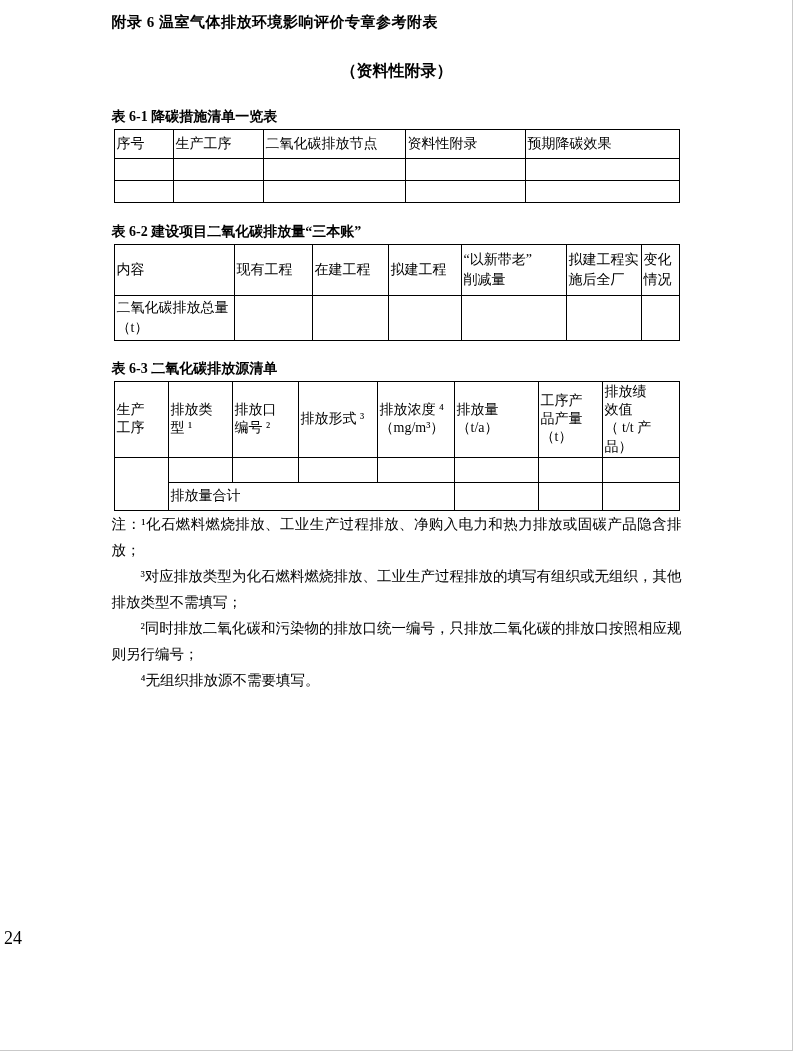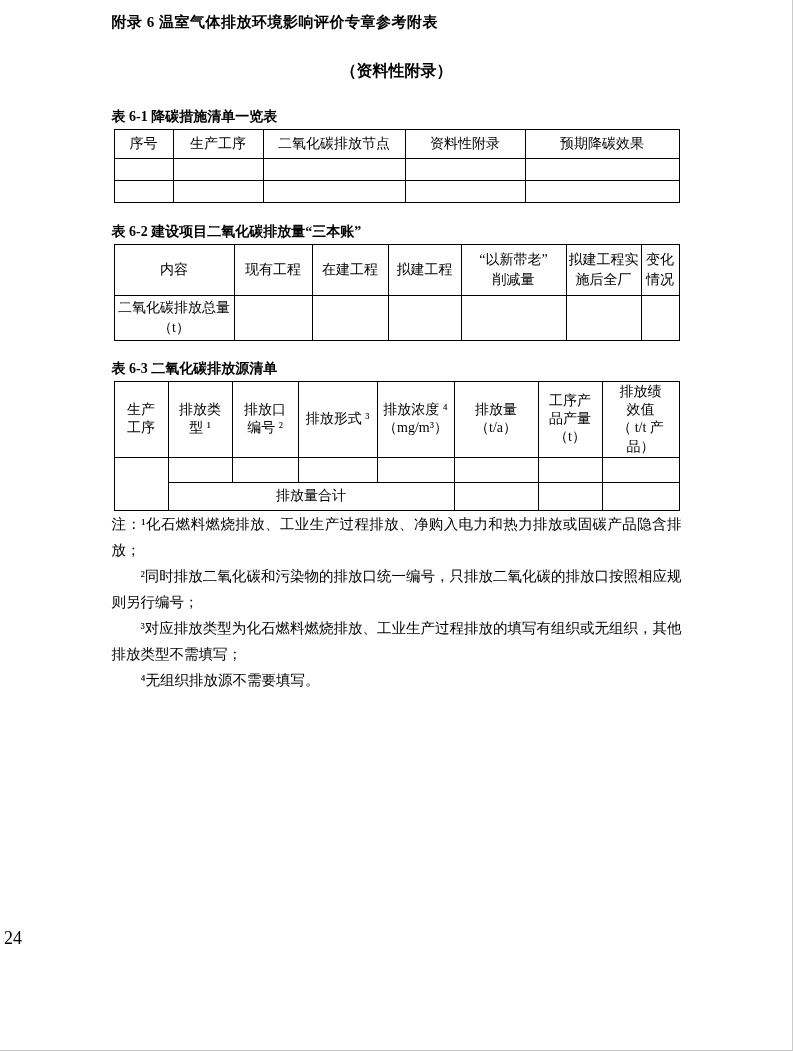--- a/index.html
+++ b/index.html
@@ -28,21 +28,21 @@
   .cap2 { margin-top:20px; }
   .cap3 { margin-top:19px; }
 
   table {
     border-collapse:collapse; table-layout:fixed;
     width:565px; margin:3px auto 0 auto;
   }
   td {
     border:1px solid #000;
     font-size:14px; line-height:1.45;
-    text-align:center; vertical-align:middle;
+    text-align:left; vertical-align:middle;
     padding:1px 2px;
     white-space:pre-line;
     overflow:hidden;
   }
   .t1 .hdr-row td { height:26px; }
   .t1 .empty-row td { height:19px; }
 
   .t2 .hdr-row td { height:48px; }
   .t2 .body-row td { height:42px; }
 
@@ -186,21 +186,21 @@
           <td colspan="4">排放量合计</td>
           <td></td>
           <td></td>
           <td></td>
         </tr>
       </tbody>
     </table>
 
     <div class="notes">
       <p class="note">注：¹化石燃料燃烧排放、工业生产过程排放、净购入电力和热力排放或固碳产品隐含排放；</p>
+      <p class="note indent">³对应排放类型为化石燃料燃烧排放、工业生产过程排放的填写有组织或无组织，其他排放类型不需填写；</p>
       <p class="note indent">²同时排放二氧化碳和污染物的排放口统一编号，只排放二氧化碳的排放口按照相应规则另行编号；</p>
-      <p class="note indent">³对应排放类型为化石燃料燃烧排放、工业生产过程排放的填写有组织或无组织，其他排放类型不需填写；</p>
       <p class="note indent">⁴无组织排放源不需要填写。</p>
     </div>
 
   </div>
 
   <div class="page-number">24</div>
 </div>
 
 </body></html>

